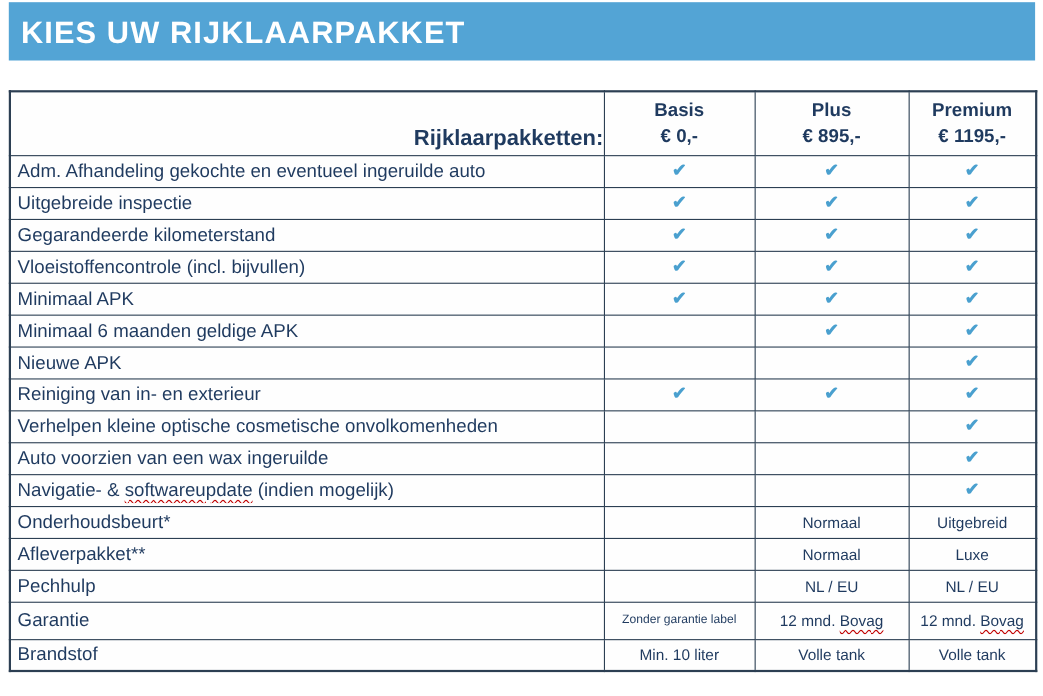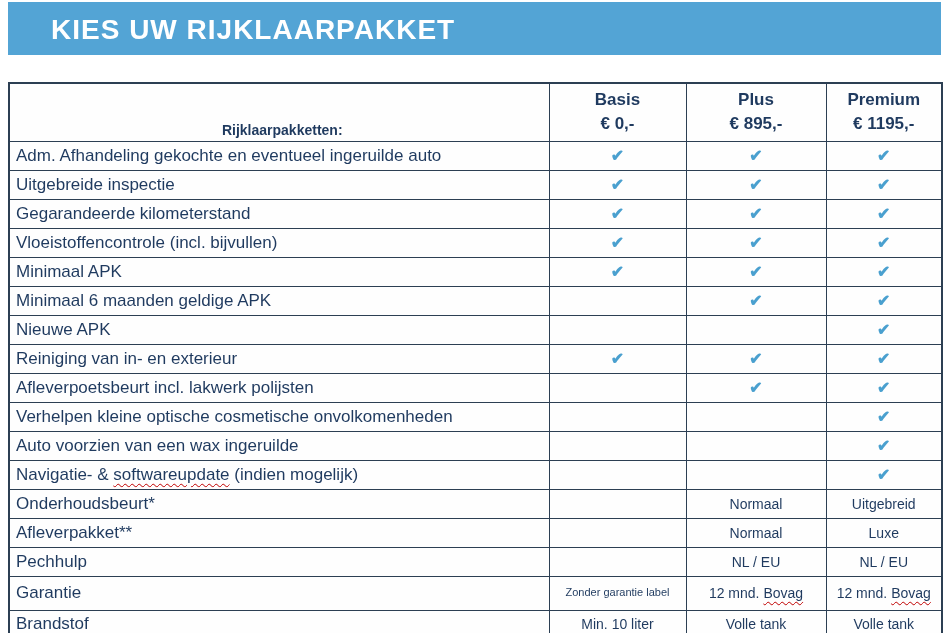--- a/index.html
+++ b/index.html
@@ -11,37 +11,37 @@
   }
   *{box-sizing:border-box;margin:0;padding:0;}
   html,body{width:948px;height:633px;overflow:hidden;background:#ffffff;
     font-family:"Liberation Sans",sans-serif;}
   .banner{
     position:absolute;left:8px;top:2px;width:933px;height:53px;
     background:var(--banner-bg);
   }
   .banner h1{
     color:#ffffff;font-size:28px;font-weight:800;letter-spacing:1px;
-    line-height:55px;padding-left:11px;white-space:nowrap;margin-left:32px;
+    line-height:55px;padding-left:11px;white-space:nowrap;
   }
   table{
     position:absolute;left:8px;top:82px;width:933px;
     border-collapse:collapse;table-layout:fixed;
     border:2px solid var(--border);
     color:var(--navy);
   }
   col.c-label{width:540px;}
   col.c-basis{width:137px;}
   col.c-plus{width:140px;}
   col.c-premium{width:116px;}
   th,td{border:1.5px solid var(--border);background:#fefefe;}
   thead tr{height:58px;}
   th.corner{
-    vertical-align:bottom;text-align:center;
-    font-size:14px;font-weight:bold;padding:0 0 3px 6px;
+    vertical-align:bottom;text-align:right;
+    font-size:20px;font-weight:bold;padding:0 0 3px 6px;
   }
   th.pkg{vertical-align:middle;font-weight:bold;}
   th.pkg .col-name{font-size:17px;line-height:1.45;}
   th.pkg .col-price{font-size:17px;line-height:1.45;}
   tbody tr{height:29px;}
   tbody tr.tall{height:34px;margin-left:24px;}
   td.label{
     font-size:17px;padding-left:6px;vertical-align:middle;
     white-space:nowrap;overflow:hidden;
   }
@@ -132,26 +132,20 @@
         <td class="val"></td>
         <td class="val"><span class="check">✔</span></td>
       </tr>
       <tr>
         <td class="label">Reiniging van in- en exterieur</td>
         <td class="val"><span class="check">✔</span></td>
         <td class="val"><span class="check">✔</span></td>
         <td class="val"><span class="check">✔</span></td>
       </tr>
       <tr>
-        <td class="label">Afleverpoetsbeurt incl. lakwerk polijsten</td>
-        <td class="val"></td>
-        <td class="val"><span class="check">✔</span></td>
-        <td class="val"><span class="check">✔</span></td>
-      </tr>
-      <tr>
         <td class="label">Verhelpen kleine optische cosmetische onvolkomenheden</td>
         <td class="val"></td>
         <td class="val"></td>
         <td class="val"><span class="check">✔</span></td>
       </tr>
       <tr>
         <td class="label">Auto voorzien van een wax ingeruilde</td>
         <td class="val"></td>
         <td class="val"></td>
         <td class="val"><span class="check">✔</span></td>

